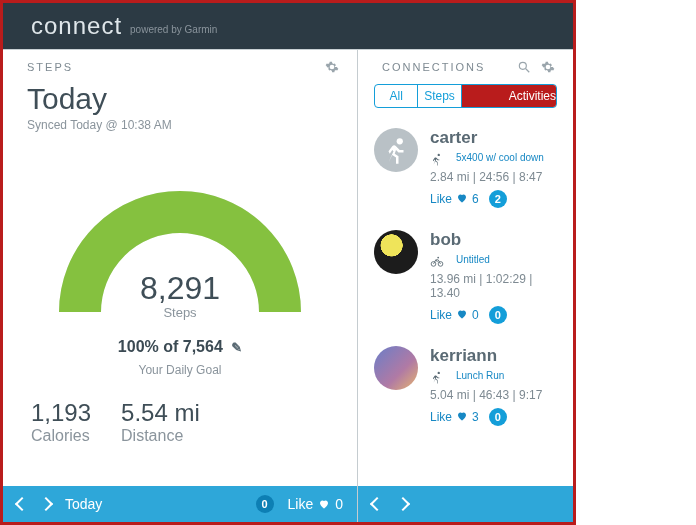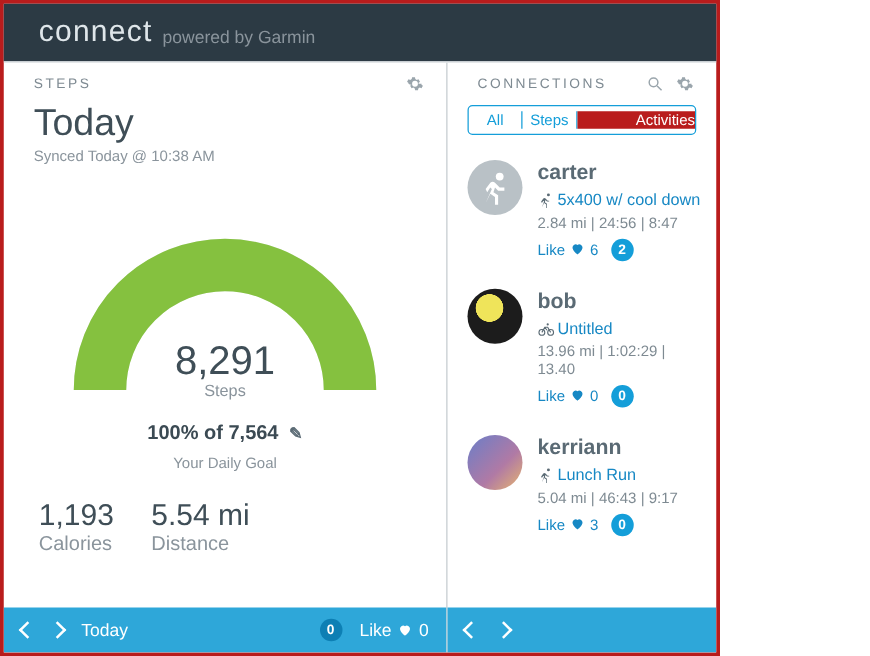--- a/index.html
+++ b/index.html
@@ -21,21 +21,21 @@
     color: #a9b3ba;
   }
   .logo {
     font-family: Arial, sans-serif;
     font-weight: 300;
     color: #dfe6ea;
     font-size: 24px;
     letter-spacing: 1px;
   }
   .powered {
-    font-size: 14px;
+    font-size: 10px;
     color: #8a949c;
     margin-left: 8px;
     margin-top: 6px;
   }
   .cols {
     flex: 1;
     display: flex;
     overflow: hidden;
     border-top: 1px solid #c9d0d4;
   }
@@ -84,39 +84,38 @@
     padding:0 5px;
   }
   .pill.blue { background:#149ed9; color:#fff;}
   .heart { display:inline-block; }
   .heart svg { width:12px; height:12px; vertical-align:-1px;}
   
   .tabs {
     display:flex; margin: 10px 16px 8px 16px;
     border:1px solid #149ed9; border-radius:4px; overflow:hidden;
     height:24px;
-    align-items:center;
   }
   .tab { flex:1; font-size:12px; color:#149ed9; display:flex; align-items:center; justify-content:center; cursor:pointer; border-right:1px solid #149ed9;}
   .tab:last-child { border-right:none;}
   .tab.active { background:#b91c1c; color:#fff;padding-left:47px;}
   .feed { flex:1; overflow:auto; padding: 2px 10px 0 16px;}
   .item { display:flex; gap:12px; padding:10px 0 12px 0; }
   .avatar {
     width:44px; height:44px; border-radius:50%;
     background:#c7cfd4; flex-shrink:0;
     display:flex; align-items:center; justify-content:center;
     overflow:hidden;
   }
   .avatar.runner { background:#b9c1c6;}
   .avatar svg { width:30px; height:30px;}
   .avatar.yellow { background: radial-gradient(circle at 40% 35%, #efe45a 0%, #efe45a 28%, #1c1c1c 29%); }
   .avatar.photo { background: linear-gradient(135deg,#6a7ec8 0%, #b07aa5 60%, #e7b56e 100%); }
   .who { font-size:17px; color:#5a6a74; font-weight:600;}
-  .activity-line { font-size:13px; margin-top:4px; display:flex; align-items:center; gap:2px;}
+  .activity-line { font-size:10px; margin-top:4px; display:flex; gap:12px;}
   .activity-line a { color:#1788c4; text-decoration:none;}
   .act-icon svg { width:14px; height:14px; display:block;}
   .stats { font-size:12px; color:#7e8a92; margin-top:4px;}
   .likes-row { display:flex; align-items:center; gap:10px; margin-top:6px; font-size:12px;}
   .like-link { color:#1788c4; display:flex; align-items:center; gap:4px;}
   .like-link .heart svg path { fill:#1788c4;}
 </style>
 </head>
 <body>
 

